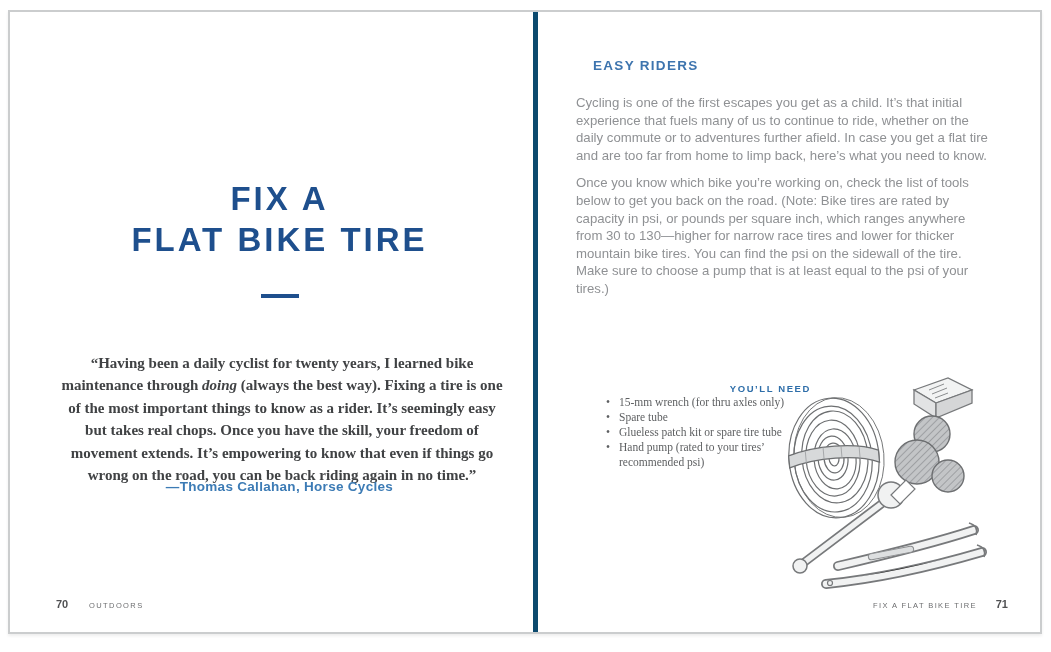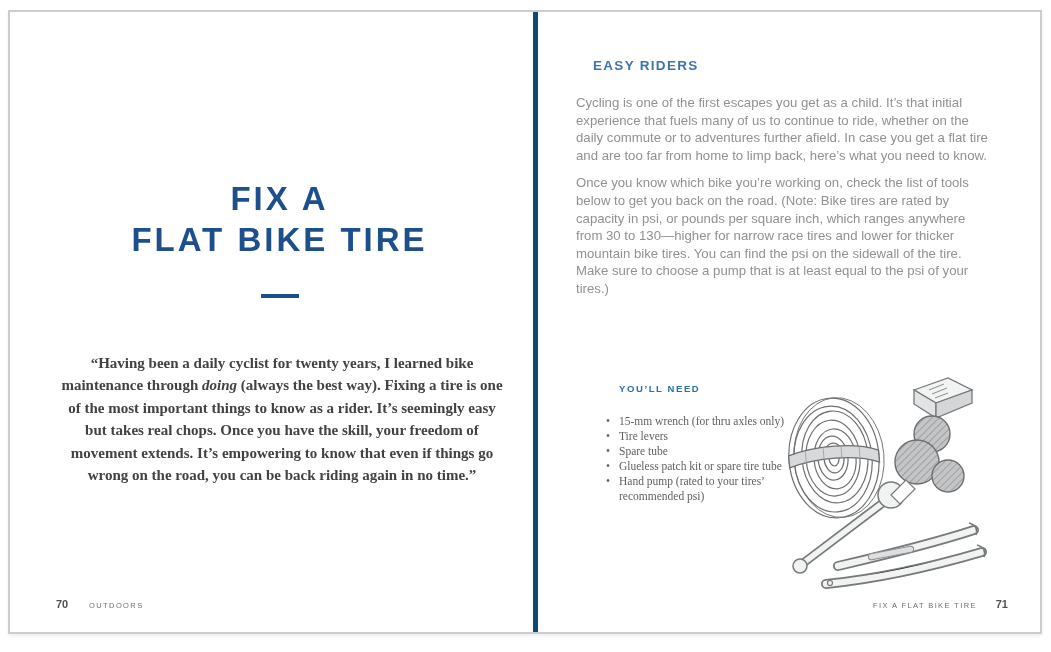--- a/index.html
+++ b/index.html
@@ -31,21 +31,21 @@
 
   
   .section-heading { position:absolute; top:46px; left:69px; color:#3d74ae;
                      font-weight:bold; font-size:13.5px; letter-spacing:1.3px; }
   .body-copy { position:absolute; top:82px; left:52px; width:418px;
                font-size:13.2px; line-height:17.6px; color:#8f9194; }
   .body-copy p { margin-bottom:10px; }
 
   .youll-need { position:absolute; top:371px; left:82px; width:205px; }
   .youll-need-heading { color:#2e6ea9; font-weight:bold; font-size:9.5px;
-                        letter-spacing:1.6px; margin-left:13px; margin-bottom:20px; }
+                        letter-spacing:1.6px; margin-left:13px; margin-bottom:1px;text-align:right; }
   .youll-need ul { list-style:none; }
   .youll-need li { position:relative; padding-left:13px;
                    font-family:"Liberation Serif", serif; font-size:11.5px;
                    line-height:15px; color:#5d5f61; }
   .youll-need li::before { content:"\2022"; position:absolute; left:0; top:0;
                            color:#5d5f61; }
 
   .tools-illustration { position:absolute; top:356px; left:252px;
                         width:232px; height:234px; }
 
@@ -67,41 +67,41 @@
 
     <div class="chapter-title">
       <div>FIX A</div>
       <div>FLAT BIKE TIRE</div>
     </div>
 
     <div class="title-rule"></div>
 
     <p class="pull-quote"><span>“Having been a daily cyclist for twenty years, I learned bike maintenance through </span><em>doing</em><span> (always the best way). Fixing a tire is one of the most important things to know as a rider. It’s seemingly easy but takes real chops. Once you have the skill, your freedom of movement extends. It’s empowering to know that even if things go wrong on the road, you can be back riding again in no time.”</span></p>
 
+    <div class="attribution">—Thomas Callahan, Horse Cycles</div>
 
     <div class="folio folio-left">
       <span class="page-num">70</span>
       <span class="running-head">OUTDOORS</span>
     </div>
   </div>
 
   <div class="page page-right">
 
     <div class="section-heading">EASY RIDERS</div>
 
     <div class="body-copy">
       <p>Cycling is one of the first escapes you get as a child. It’s that initial experience that fuels many of us to continue to ride, whether on the daily commute or to adventures further afield. In case you get a flat tire and are too far from home to limp back, here’s what you need to know.</p>
       <p>Once you know which bike you’re working on, check the list of tools below to get you back on the road. (Note: Bike tires are rated by capacity in psi, or pounds per square inch, which ranges anywhere from 30 to 130—higher for narrow race tires and lower for thicker mountain bike tires. You can find the psi on the sidewall of the tire. Make sure to choose a pump that is at least equal to the psi of your tires.)</p>
     </div>
 
     <div class="youll-need">
       <div class="youll-need-heading">YOU’LL NEED</div>
       <ul>
         <li>15-mm wrench (for thru axles only)</li>
-        <li>Tire levers</li>
         <li>Spare tube</li>
         <li>Glueless patch kit or spare tire tube</li>
         <li>Hand pump (rated to your tires’ recommended psi)</li>
       </ul>
     </div>
 
     <svg class="tools-illustration" viewBox="0 0 232 234" aria-label="Sketch of spare tube coil, patch kit with patches, 15-mm wrench and tire levers">
       <defs>
         <pattern id="hatch" width="5" height="5" patternUnits="userSpaceOnUse" patternTransform="rotate(45)">
           <rect width="5" height="5" fill="#c3c5c7"></rect>

